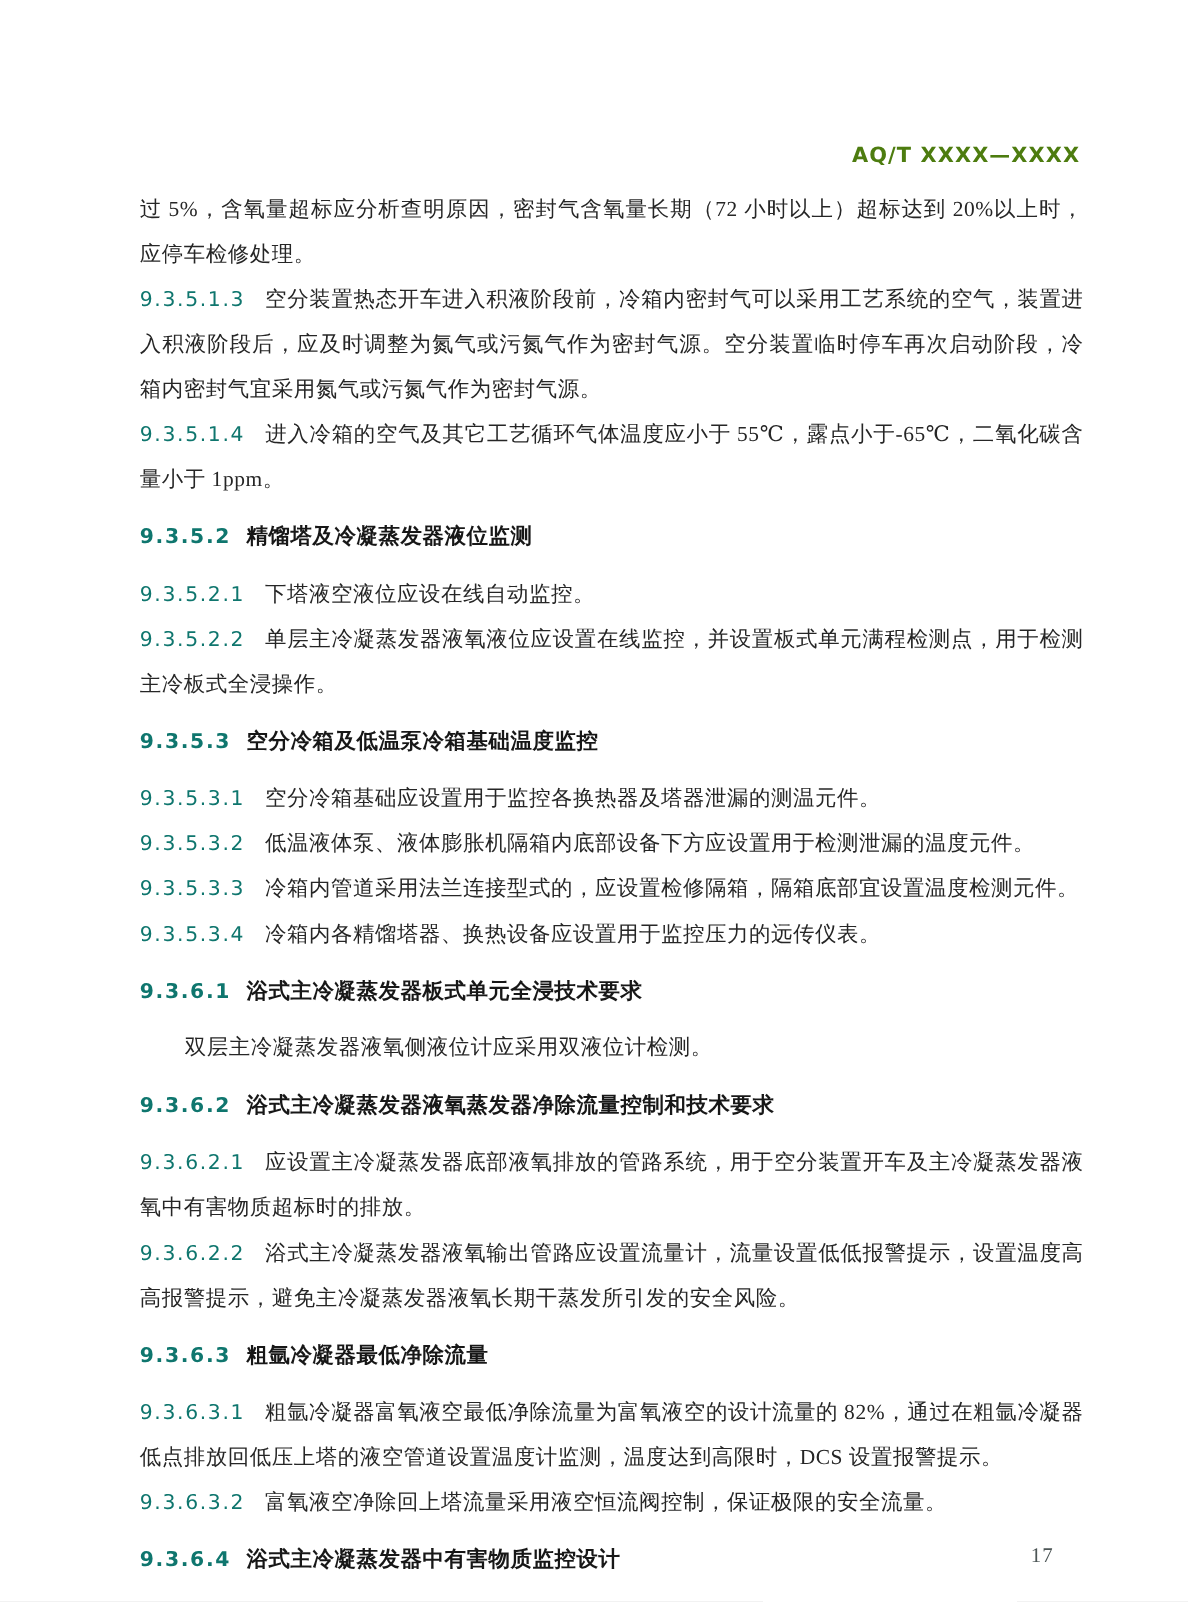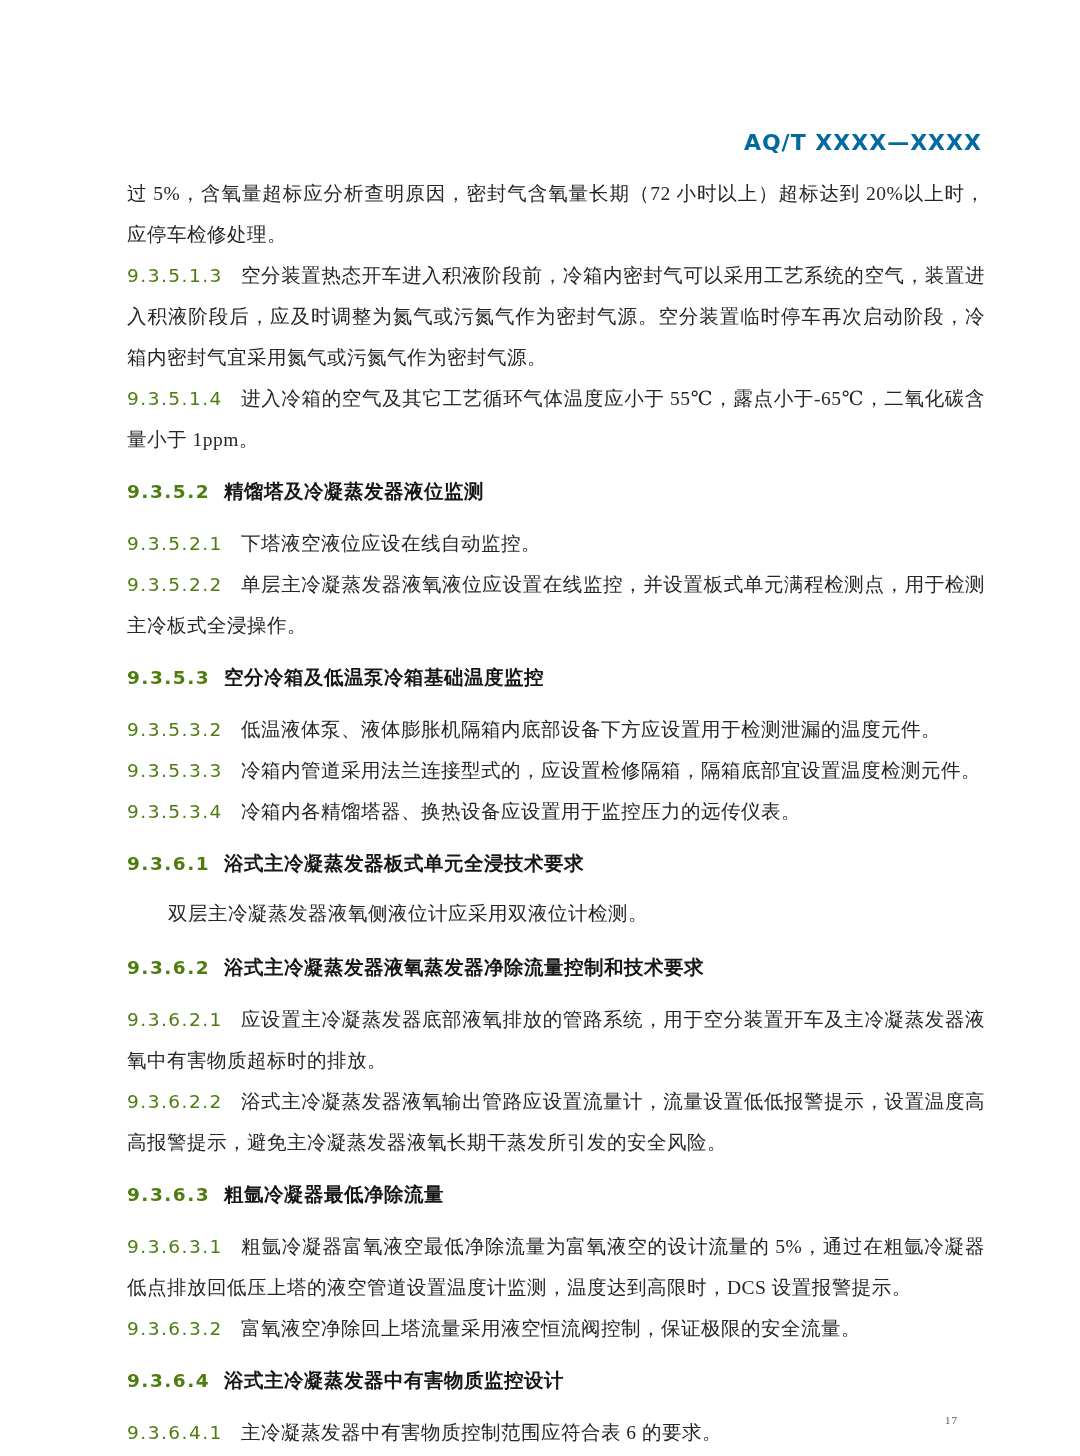--- a/index.html
+++ b/index.html
@@ -10,34 +10,34 @@
     background:#ffffff;
     overflow:hidden;
     font-family:"Liberation Serif","DejaVu Serif",serif;
     color:#262626;
   }
   .content{padding:130px 95px 0 127px;}
   .header{
     text-align:right;
     font-family:"DejaVu Sans","Liberation Sans",sans-serif;
     font-weight:600;
-    font-size:22px;
+    font-size:19px;
     letter-spacing:1px;
-    color:#0369a1;
+    color:#4d7c0f;
     margin:0 3px 18px 0;
   }
   p{margin:0;font-size:19.5px;line-height:41px;text-align:justify;}
   p.para, p.clause{letter-spacing:0.5px;}
   .num{
     font-family:"DejaVu Sans","Liberation Sans",sans-serif;
     font-size:18.5px;
     letter-spacing:1.5px;
     margin-right:18px;
     white-space:nowrap;
-    color:#4d7c0f;
+    color:#0f766e;
   }
   .heading{
     font-family:"Liberation Sans","DejaVu Sans",sans-serif;
     font-weight:bold;
     color:#171717;
     font-size:19.5px;
     margin:11px 0 11px 0;
     letter-spacing:0.5px;
   }
   .heading .num{font-weight:bold;margin-right:14px;margin-top:44px;}
@@ -49,21 +49,21 @@
     text-align:center;
     font-size:20px;
     margin-top:14px;
     letter-spacing:0.5px;
   }
   .caption .num{font-weight:bold;margin-right:20px;letter-spacing:0;}
   .page-number{
     position:absolute;
     right:122px;bottom:30px;
     font-family:"Liberation Serif","DejaVu Serif",serif;
-    font-size:11px;
+    font-size:19px;
     color:#4d5656;
     letter-spacing:1px;
   }
 </style>
 </head>
 <body>
 
 <div class="doc">
   <div class="content">
 
@@ -78,41 +78,42 @@
     <p class="heading"><span class="num">9.3.5.2</span><span>精馏塔及冷凝蒸发器液位监测</span></p>
 
     <p class="clause"><span class="num">9.3.5.2.1</span><span>下塔液空液位应设在线自动监控。</span></p>
 
     <p class="clause"><span class="num">9.3.5.2.2</span><span>单层主冷凝蒸发器液氧液位应设置在线监控，并设置板式单元满程检测点，用于检测主冷板式全浸操作。</span></p>
 
 
 
     <p class="heading"><span class="num">9.3.5.3</span><span>空分冷箱及低温泵冷箱基础温度监控</span></p>
 
+    <p class="clause"><span class="num">9.3.5.3.1</span><span>空分冷箱基础应设置用于监控各换热器及塔器泄漏的测温元件。</span></p>
 
     <p class="clause"><span class="num">9.3.5.3.2</span><span>低温液体泵、液体膨胀机隔箱内底部设备下方应设置用于检测泄漏的温度元件。</span></p>
 
     <p class="clause"><span class="num">9.3.5.3.3</span><span>冷箱内管道采用法兰连接型式的，应设置检修隔箱，隔箱底部宜设置温度检测元件。</span></p>
 
     <p class="clause"><span class="num">9.3.5.3.4</span><span>冷箱内各精馏塔器、换热设备应设置用于监控压力的远传仪表。</span></p>
 
 
     <p class="heading"><span class="num">9.3.6.1</span><span>浴式主冷凝蒸发器板式单元全浸技术要求</span></p>
 
     <p class="indent"><span>双层主冷凝蒸发器液氧侧液位计应采用双液位计检测。</span></p>
 
     <p class="heading"><span class="num">9.3.6.2</span><span>浴式主冷凝蒸发器液氧蒸发器净除流量控制和技术要求</span></p>
 
     <p class="clause"><span class="num">9.3.6.2.1</span><span>应设置主冷凝蒸发器底部液氧排放的管路系统，用于空分装置开车及主冷凝蒸发器液氧中有害物质超标时的排放。</span></p>
 
     <p class="clause"><span class="num">9.3.6.2.2</span><span>浴式主冷凝蒸发器液氧输出管路应设置流量计，流量设置低低报警提示，设置温度高高报警提示，避免主冷凝蒸发器液氧长期干蒸发所引发的安全风险。</span></p>
 
     <p class="heading"><span class="num">9.3.6.3</span><span>粗氩冷凝器最低净除流量</span></p>
 
-    <p class="clause"><span class="num">9.3.6.3.1</span><span>粗氩冷凝器富氧液空最低净除流量为富氧液空的设计流量的 5%，通过在粗氩冷凝器低点排放回低压上塔的液空管道设置温度计监测，温度达到高限时，DCS 设置报警提示。</span></p>
+    <p class="clause"><span class="num">9.3.6.3.1</span><span>粗氩冷凝器富氧液空最低净除流量为富氧液空的设计流量的 82%，通过在粗氩冷凝器低点排放回低压上塔的液空管道设置温度计监测，温度达到高限时，DCS 设置报警提示。</span></p>
 
     <p class="clause"><span class="num">9.3.6.3.2</span><span>富氧液空净除回上塔流量采用液空恒流阀控制，保证极限的安全流量。</span></p>
 
     <p class="heading"><span class="num">9.3.6.4</span><span>浴式主冷凝蒸发器中有害物质监控设计</span></p>
 
     <p class="clause"><span class="num">9.3.6.4.1</span><span>主冷凝蒸发器中有害物质控制范围应符合表 6 的要求。</span></p>
 
     <p class="caption"><span class="num">表6</span><span>在浴式主冷蒸发器液氧中碳氢化合物和其他有害物质浓度二级报警值</span></p>
 
   </div>

